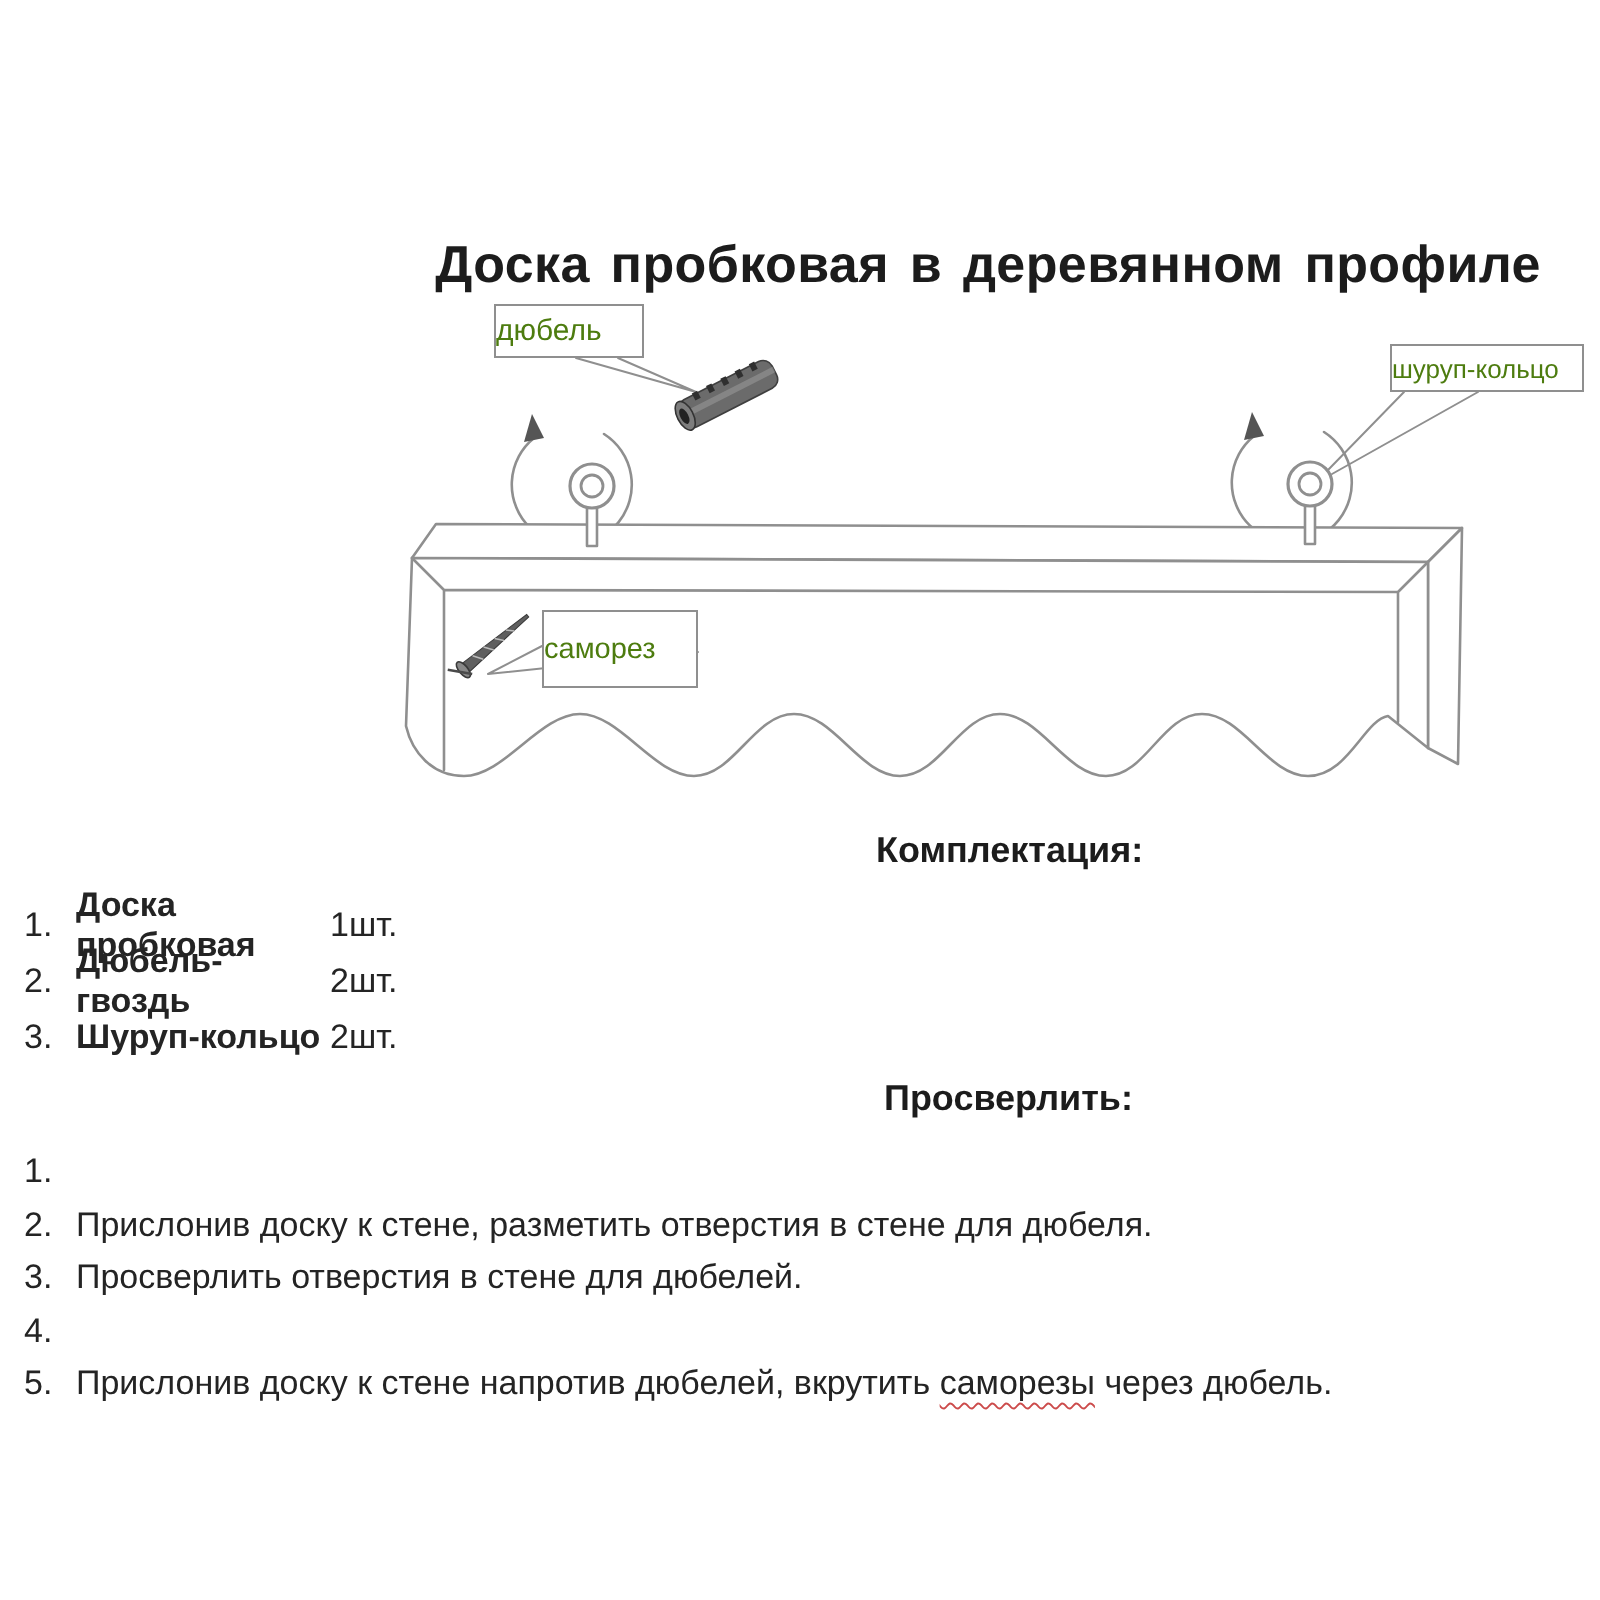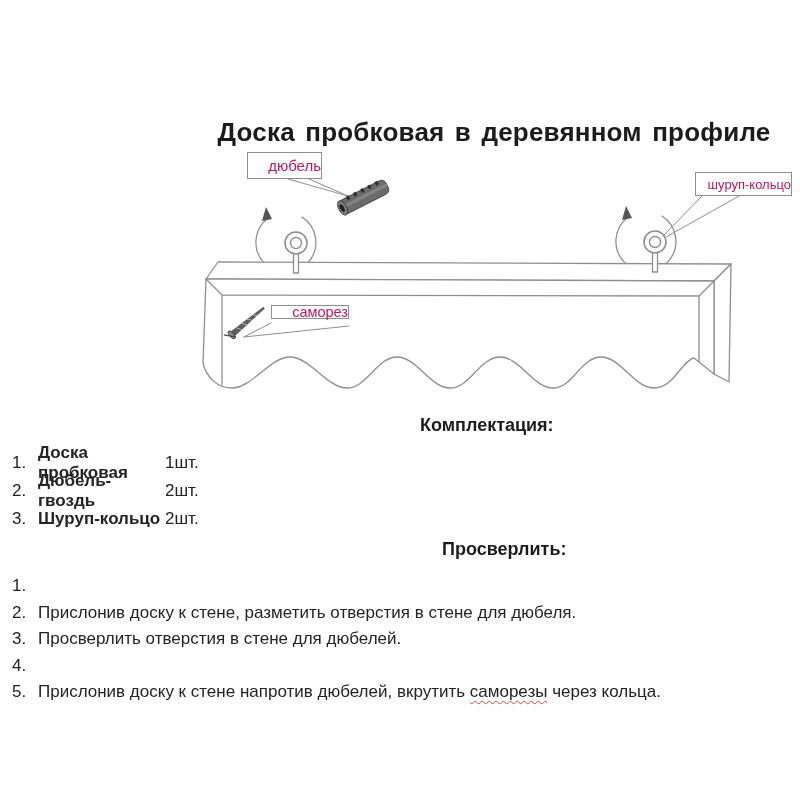--- a/index.html
+++ b/index.html
@@ -11,32 +11,32 @@
     padding-left: 188px; text-align: center;
     font-size: 26px; font-weight: bold; color: #1c1c1c;
     letter-spacing: 0.2px; word-spacing: 3px; margin-top: 27px;
   }
 
   .diagram-wrap { position: absolute; left: 190px; top: 140px; width: 620px; height: 270px; }
   .diagram-svg { position: absolute; left: 0; top: 0; }
 
   .callout {
     position: absolute; background: #ffffff; border: 1px solid #8f8f8f;
-    display: flex; align-items: center; justify-content: flex-end;
-    color: #be185d; white-space: nowrap;
+    display: flex; align-items: center; justify-content: flex-start;
+    color: #4d7c0f; white-space: nowrap;
   }
   .callout.dowel      { left: 247px; top: 152px; width: 75px;  height: 27px; font-size: 15px; }
   .callout.screw-ring { left: 695px; top: 172px; width: 97px;  height: 24px; font-size: 13px; }
-  .callout.screw      { left: 271px; top: 305px; width: 78px;  height: 14px; font-size: 14.5px; }
+  .callout.screw      { left: 271px; top: 305px; width: 78px;  height: 39px; font-size: 14.5px; }
 
   .section-heading {
     position: absolute; font-size: 18px; font-weight: bold; color: #1c1c1c;
     white-space: nowrap;
   }
-  .heading-kit          { left: 420px; top: 415px; }
+  .heading-kit          { left: 438px; top: 415px; }
   .heading-instructions { left: 442px; top: 539px; }
 
   .kit-list { position: absolute; left: 12px; top: 449px; }
   .kit-row { display: flex; height: 28px; align-items: center; font-size: 17px; color: #242424; }
   .kit-row .num  { width: 26px; }
   .kit-row .name { width: 127px; font-weight: bold; }
   .kit-row .qty  { }
 
   .instr-list { position: absolute; left: 12px; top: 573px; }
   .instr-row { display: flex; height: 26.5px; align-items: center; font-size: 17px; color: #242424; white-space: nowrap; }
@@ -172,15 +172,15 @@
   </div>
   <div class="instr-row">
     <span class="num">3.</span>
     <span>Просверлить отверстия в стене для дюбелей.</span>
   </div>
   <div class="instr-row">
     <span class="num">4.</span>
   </div>
   <div class="instr-row">
     <span class="num">5.</span>
-    <span><span>Прислонив доску к стене напротив дюбелей, вкрутить </span><span class="misspelled">саморезы</span><span> через кольца.</span></span>
+    <span><span>Прислонив доску к стене напротив дюбелей, вкрутить </span><span class="misspelled">саморезы</span><span> через дюбель.</span></span>
   </div>
 </div>
 
 </body></html>

